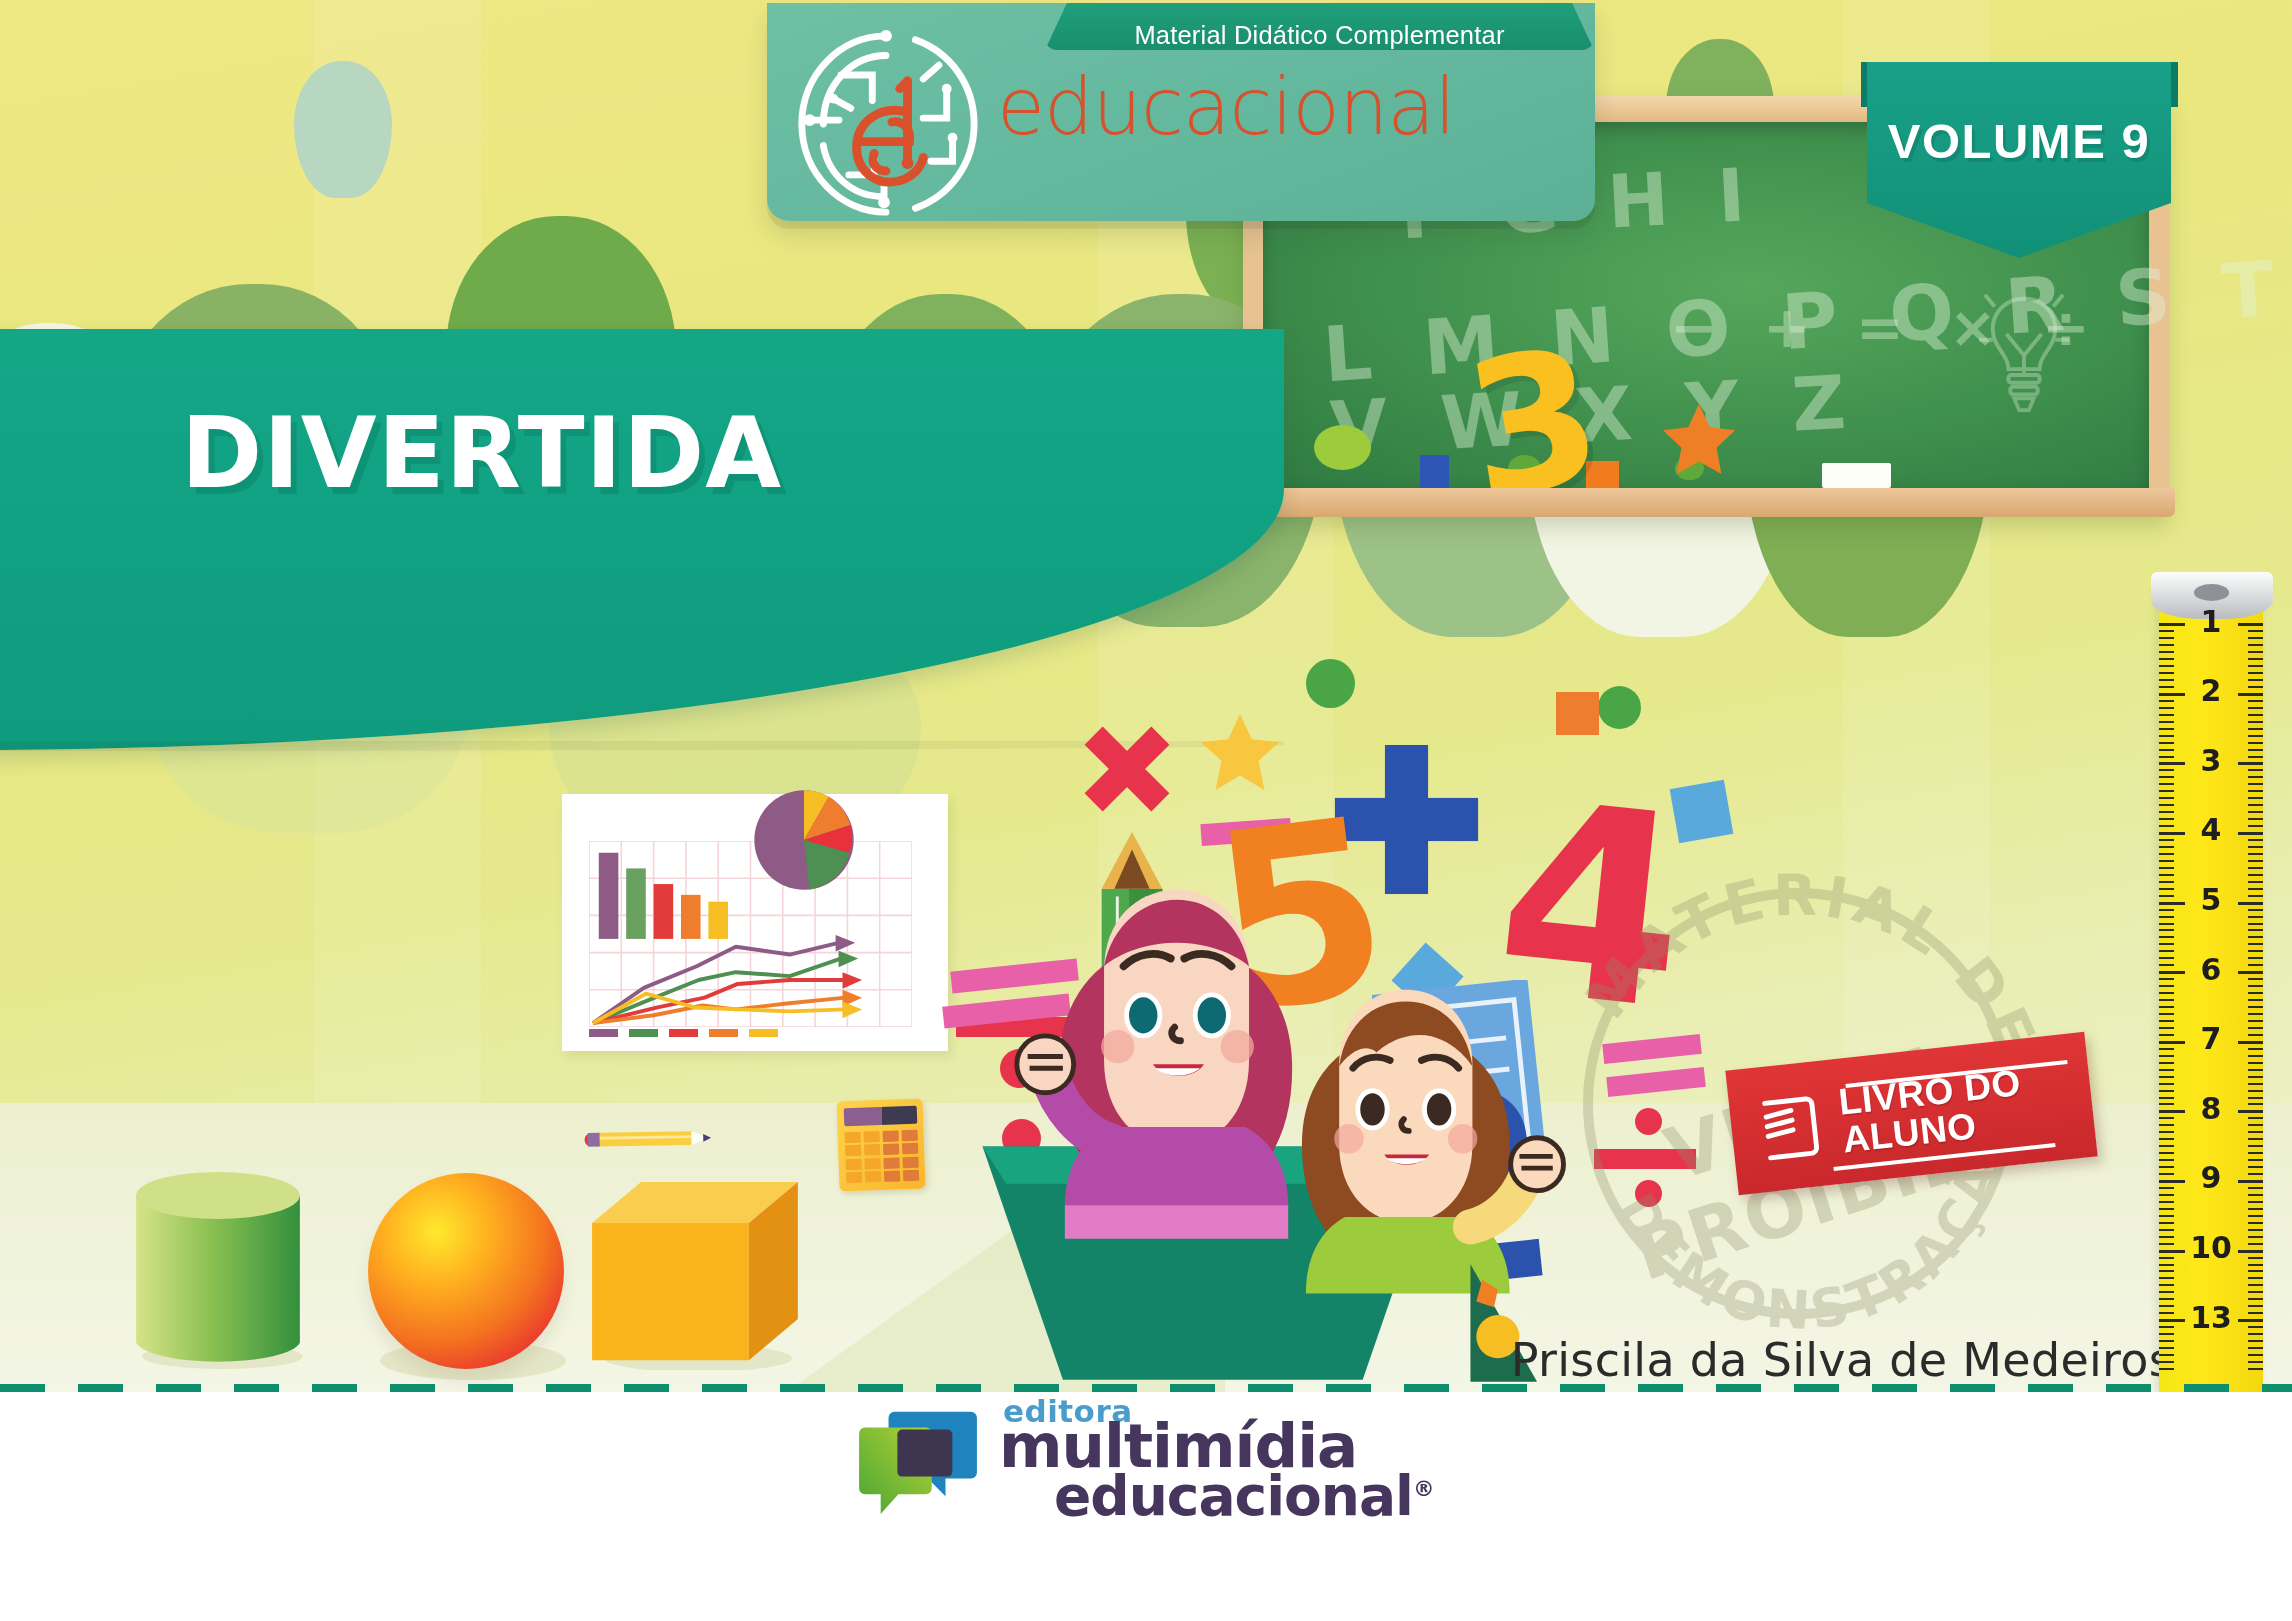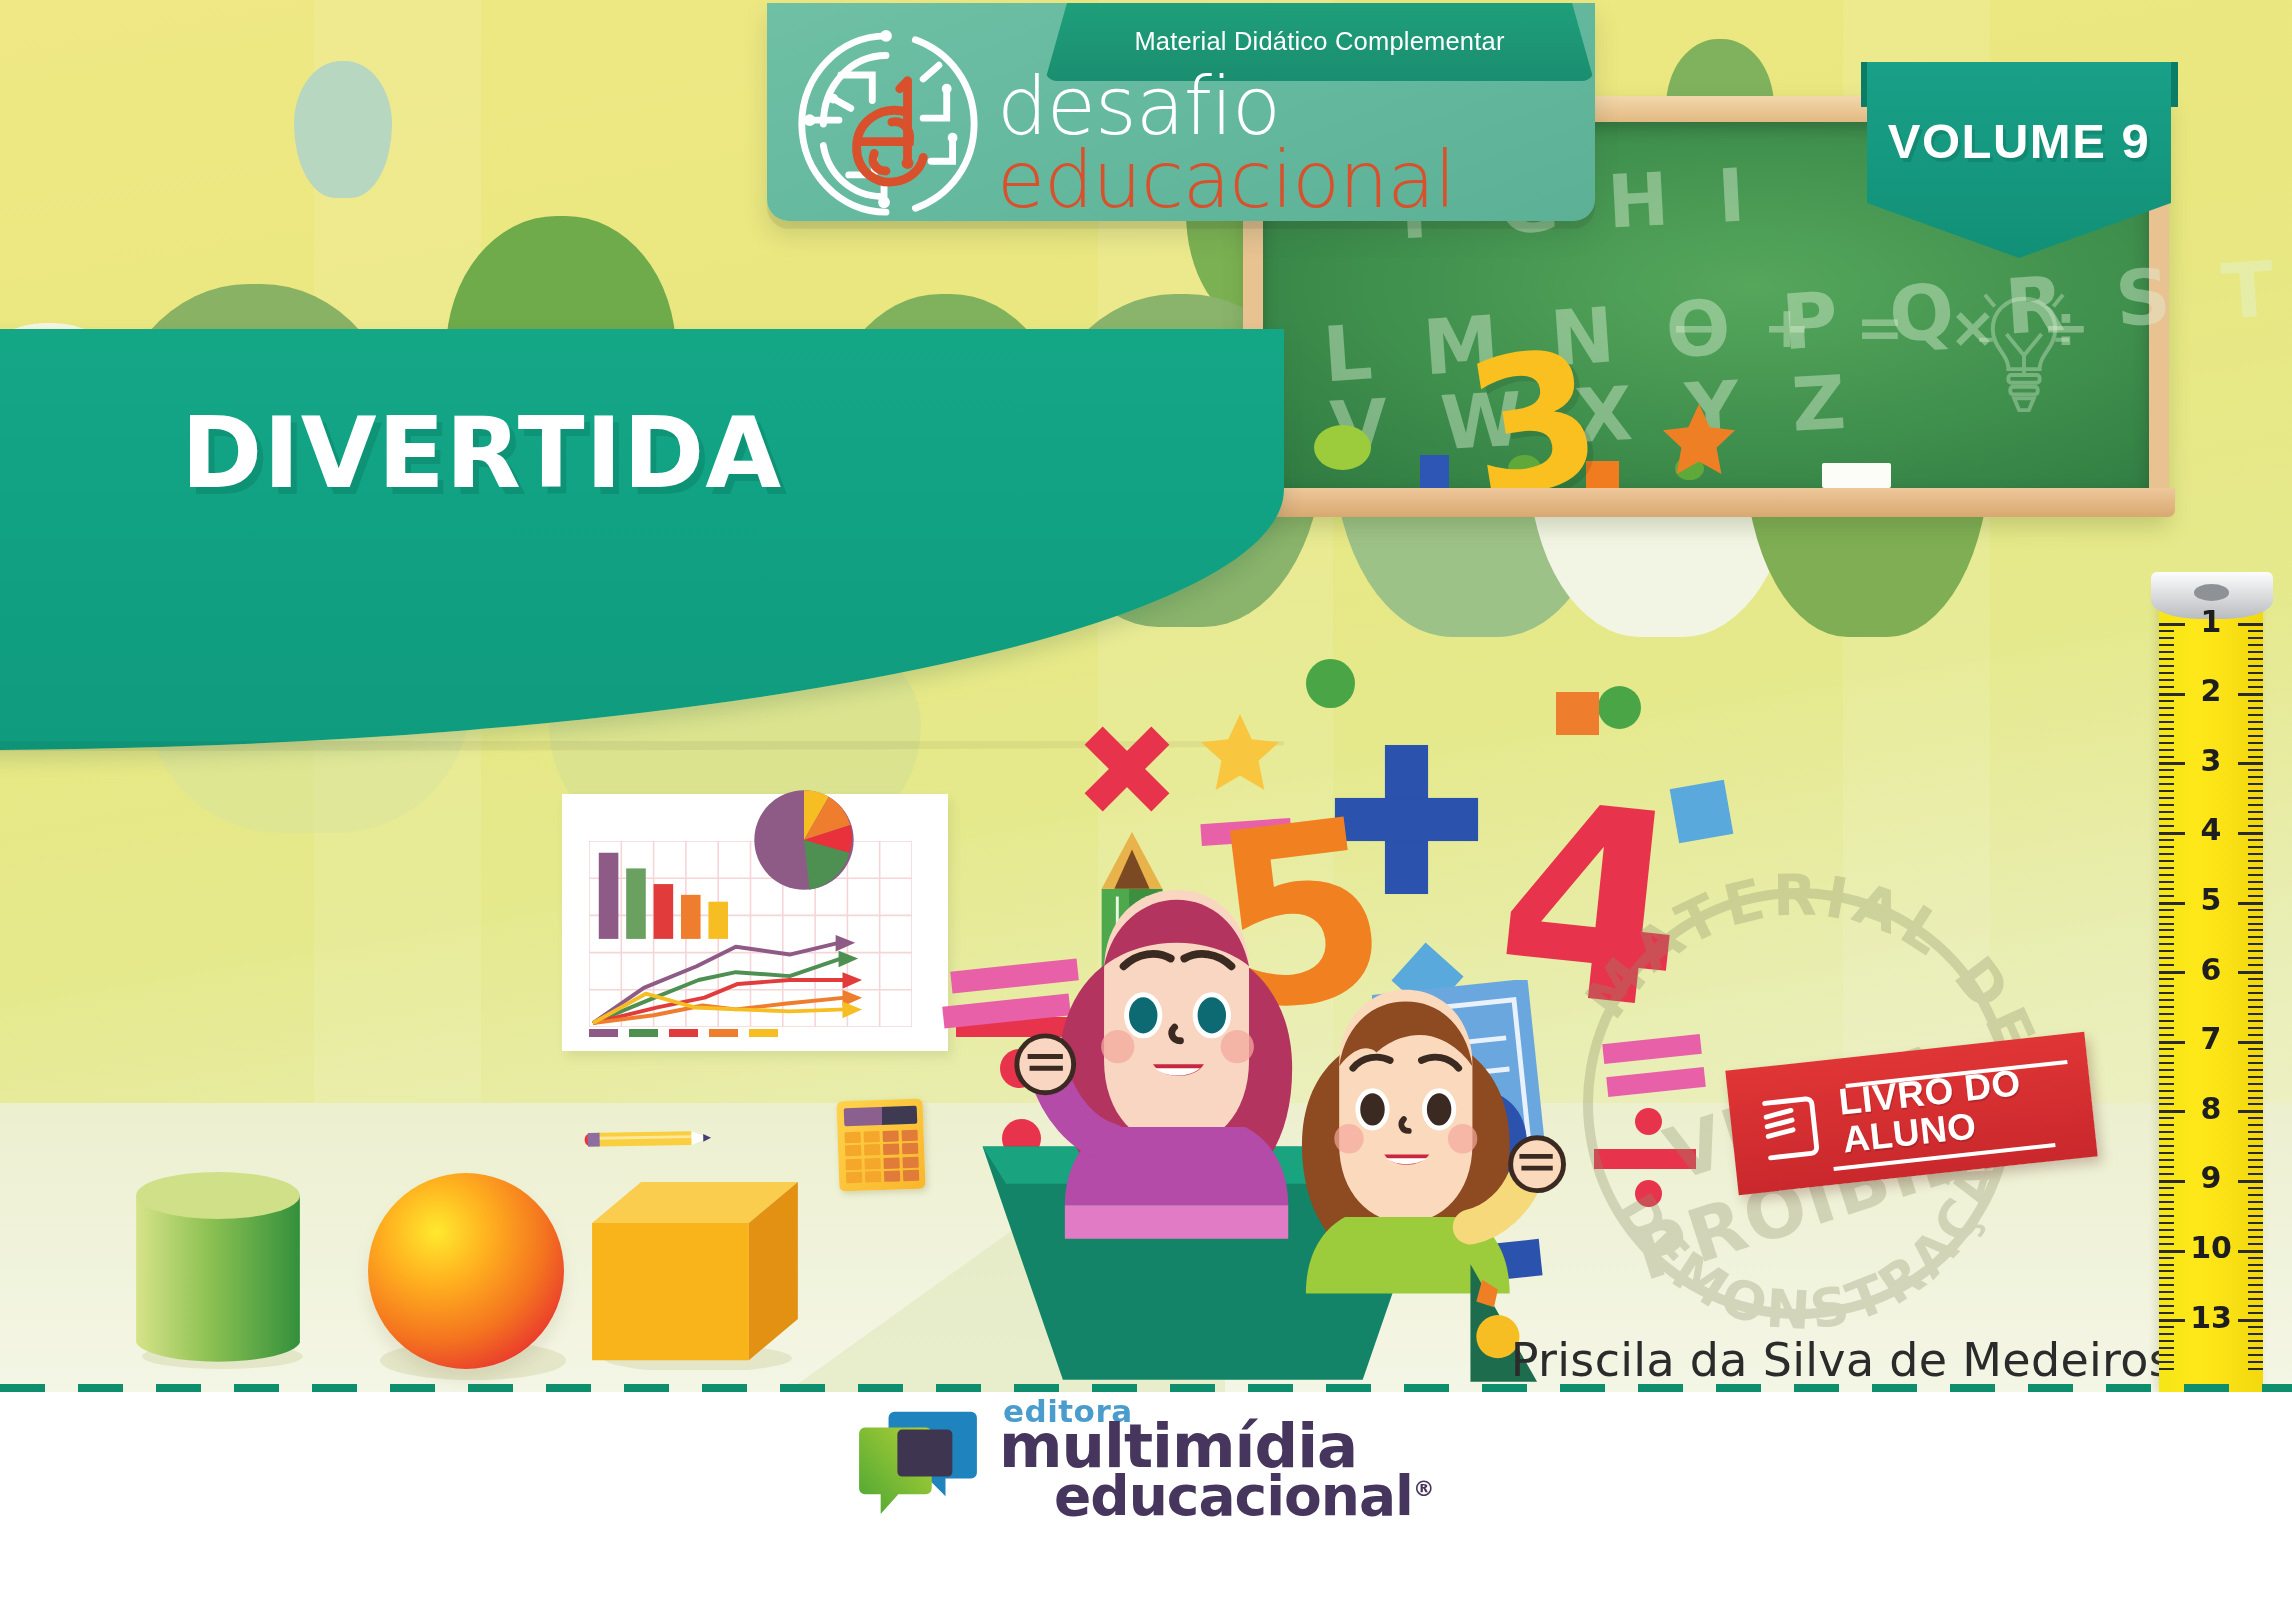--- a/index.html
+++ b/index.html
@@ -63,25 +63,25 @@
   .chip { position:absolute; }
 
   
   #logo-card {
     position:absolute; left:767px; top:2.9px; width:828px; height:218px;
     background:linear-gradient(160deg,#6fc0a5 0%,#62b79c 60%,#5bb096 100%);
     border-radius:0 0 21.6px 21.6px;
     box-shadow:0 7.8px 0 rgba(0,0,0,0.07), 0 13.7px 23.5px rgba(60,90,60,.18);
   }
   #logo-tab {
-    position:absolute; left:278px; top:0; width:549px; height:78px;
+    position:absolute; left:278px; top:0; width:549px; height:47px;
     background:linear-gradient(180deg,#1f9f7a,#1a8e70);
     clip-path:polygon(4% 0, 96% 0, 100% 100%, 0% 100%);
     border-radius:0 0 11.8px 11.8px;
-    display:flex; align-items:center; justify-content:center;
+    display:flex; align-items:flex-end; justify-content:center;
   }
   #logo-tab span { color:#ffffff; font-size:25.5px; font-weight:400; letter-spacing:0.2px; }
   #maze { position:absolute; left:22.5px; top:27.4px; width:191px; height:188px; }
   #wordmark { position:absolute; left:230px; top:67px; }
   #wordmark .l1 {
     font-size:80px; font-weight:300; color:#ffffff; line-height:.92;
     letter-spacing:-1px; font-family:"DejaVu Sans", sans-serif;
   }
   #wordmark .l2 {
     font-size:78px; font-weight:300; color:#d9512c; line-height:.96;
@@ -330,21 +330,20 @@
       <g fill="none" stroke="#d9512c" stroke-width="9" stroke-linecap="round">
         <path d="M120 52v84"></path>
         <path d="M120 52l-8 8"></path>
         <path d="M120 84c-28-8-52 10-52 36 0 24 20 40 44 34 14-4 22-14 24-24"></path>
         <path d="M70 114h52c2-14-8-22-18-20"></path>
         <path d="M86 126c-4 10 2 18 12 18"></path>
       </g>
       <circle cx="120" cy="136" r="6" fill="#d9512c"></circle>
     </svg>
     <div id="wordmark">
-      <div class="l1">desafio</div>
       <div class="l2">educacional</div>
     </div>
   </div>
 
   <div id="vol-ears">
     <div class="ear" style="left:17.6px;"></div>
     <div class="ear" style="left:306px;"></div>
   </div>
   <div id="vol-banner">
     <span>VOLUME 9</span>

